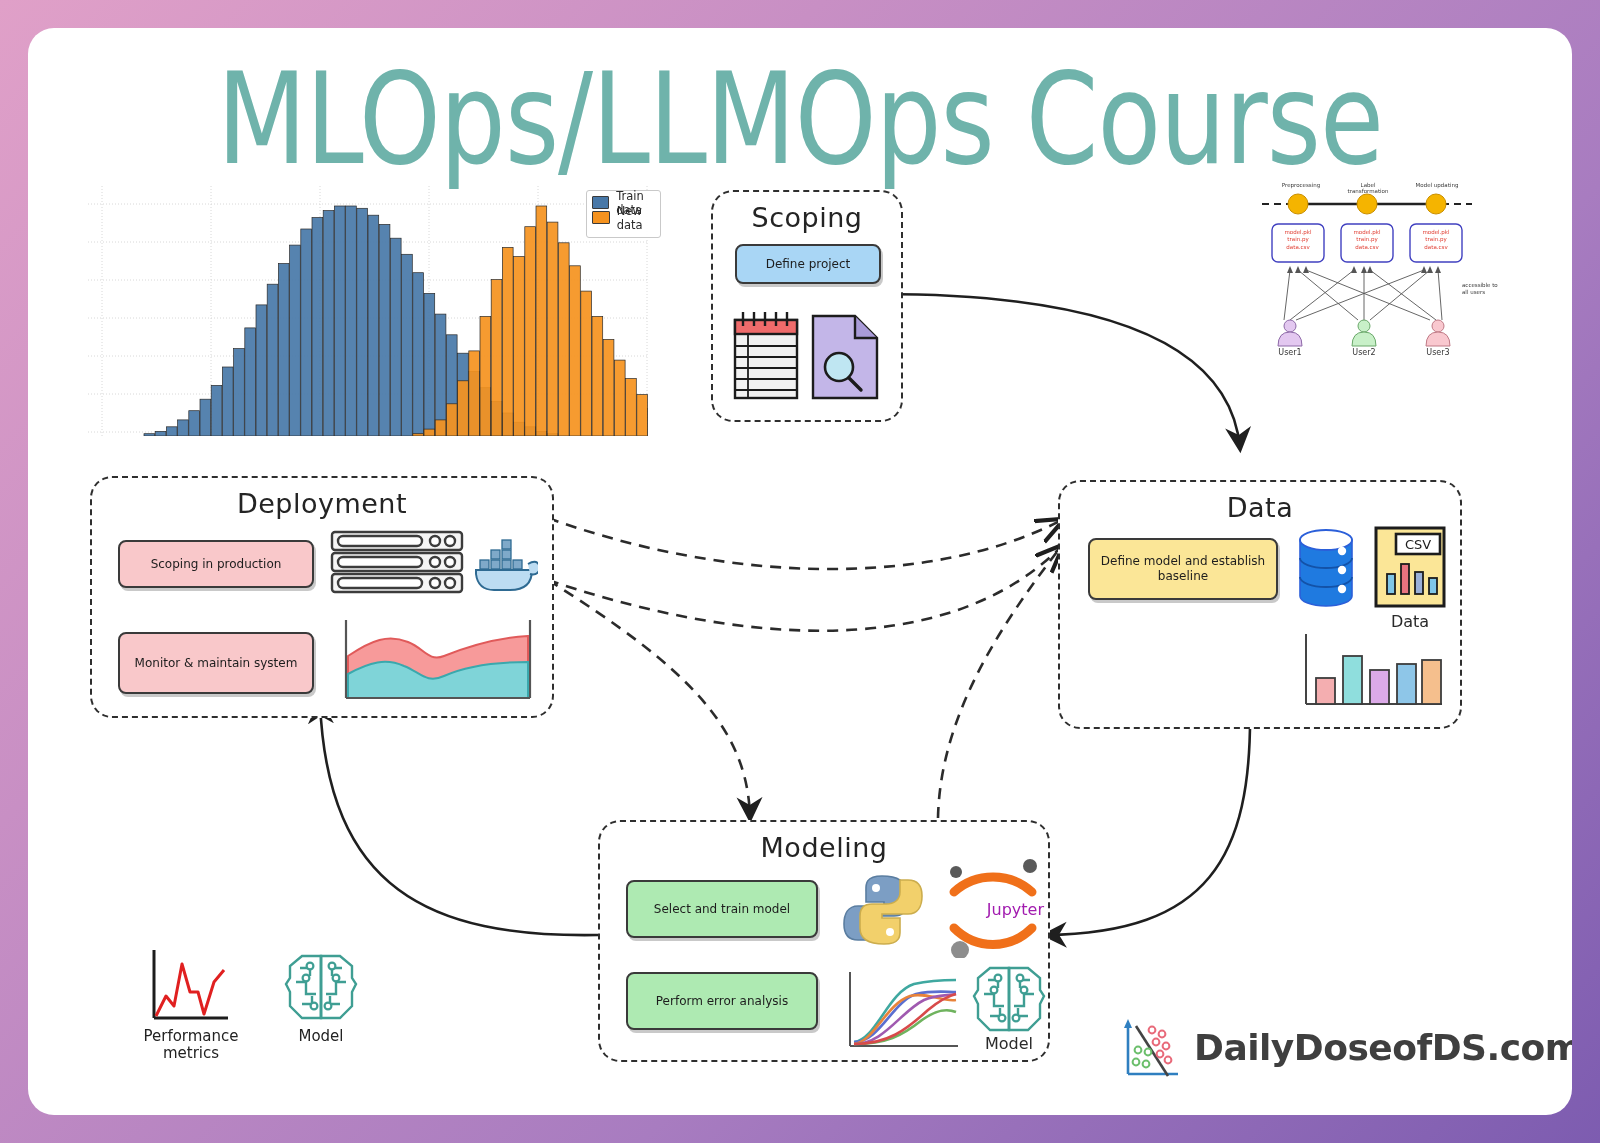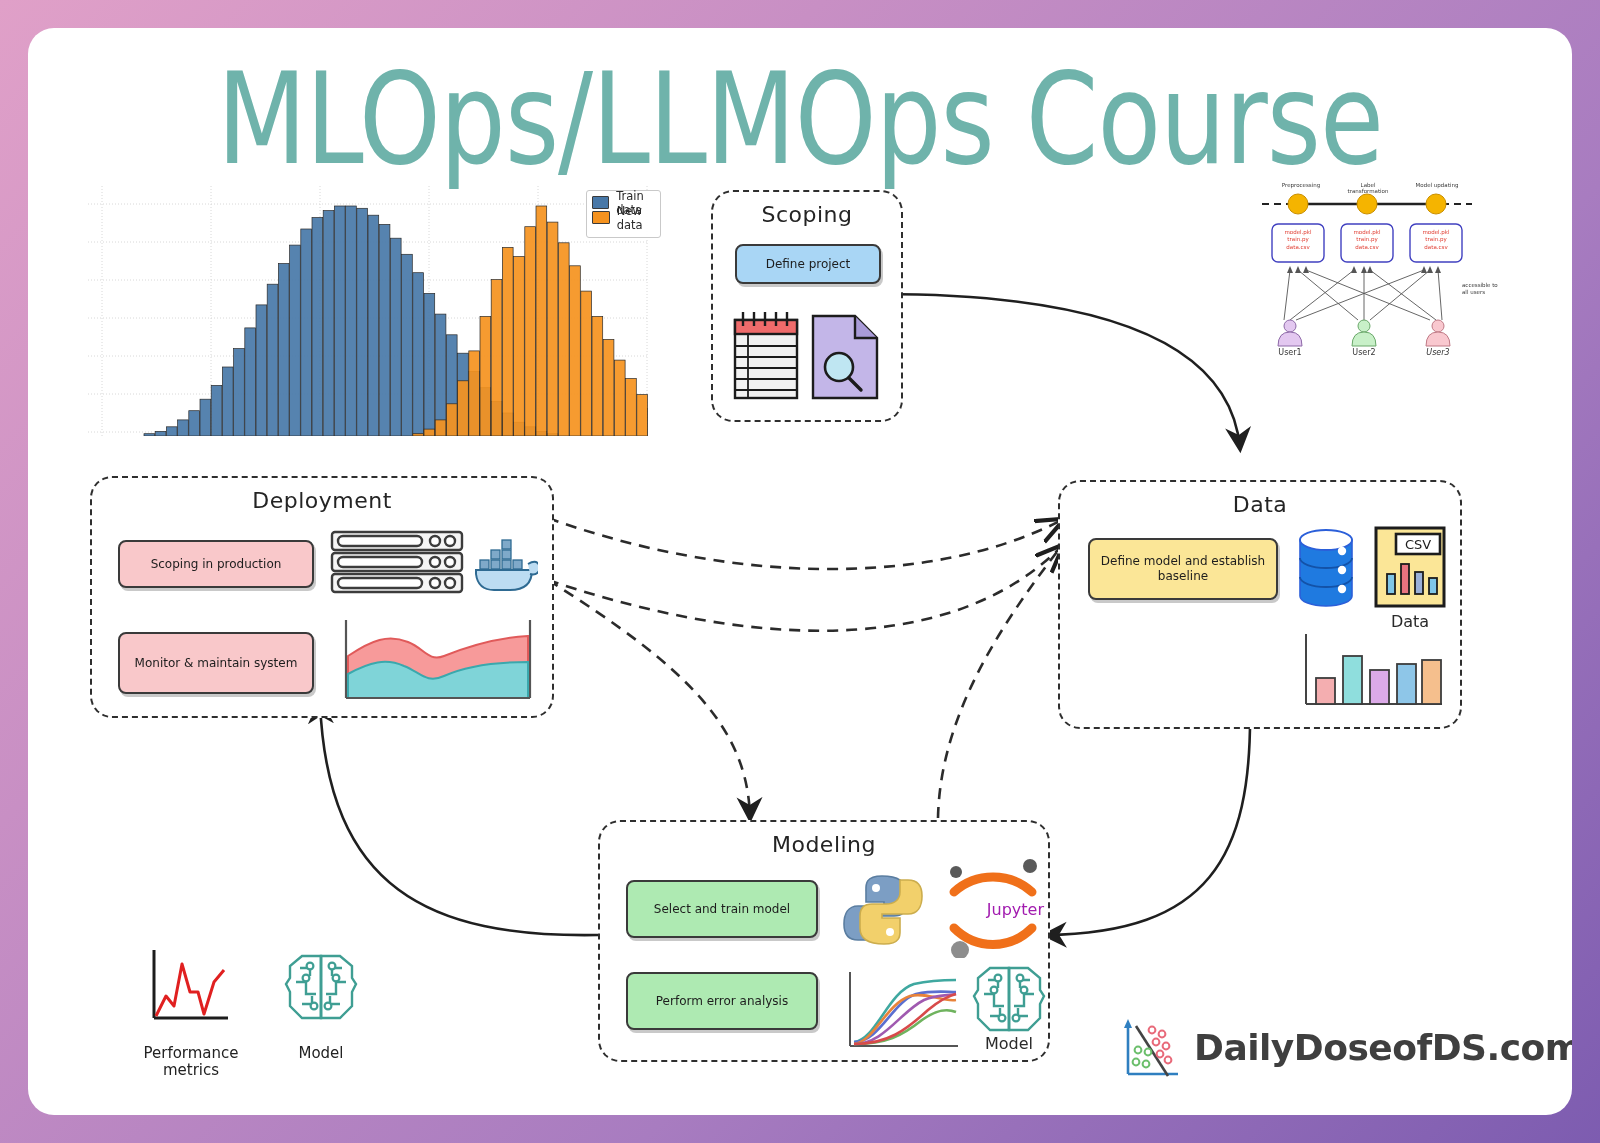--- a/index.html
+++ b/index.html
@@ -29,21 +29,21 @@
     border:1px solid #c9c9c9;background:rgba(255,255,255,.93);
     border-radius:3px;padding:4px 7px 12px 5px;
   }
   .legend .row{display:flex;align-items:center;height:15px;}
   .legend .sw{width:24px;height:11px;border:1px solid #3a3a3a;margin-right:7px;border-radius:1px;}
   .legend .lbl{font-size:11.5px;color:#2b2b2b;font-family:"DejaVu Sans",sans-serif;}
   
   .stage{position:absolute;border:2.5px dashed #2e2e2e;border-radius:22px;background:#fff;}
   .stage-title{
     position:absolute;left:0;width:100%;text-align:center;top:10px;
-    font-size:22px;color:#242424;font-family:"DejaVu Sans",sans-serif;
+    font-size:27px;color:#242424;font-family:"DejaVu Sans",sans-serif;
     letter-spacing:.5px;
   }
   .pill{
     position:absolute;border:2.5px solid #3a3a3a;border-radius:8px;
     display:flex;align-items:center;justify-content:center;text-align:center;
     font-size:12px;color:#1d1d1d;line-height:1.22;
     box-shadow:2px 3px 0 rgba(60,60,60,.28);
     font-family:"DejaVu Sans",sans-serif;padding:2px 6px;box-sizing:border-box;
   }
   .pill.blue{background:#a9d6f5;}
@@ -56,21 +56,21 @@
   }
   .arrows{position:absolute;left:0;top:0;width:1544px;height:1087px;pointer-events:none;}
   
   .brand{position:absolute;left:1090px;top:988px;display:flex;align-items:center;}
   .brand-text{
     font-size:36px;font-weight:700;color:#3f3f3f;margin-left:14px;
     font-family:"DejaVu Sans",sans-serif;letter-spacing:-.5px;
   }
   .icon-label{
     position:absolute;text-align:center;font-size:15px;color:#222;
-    font-family:"DejaVu Sans",sans-serif;line-height:1.15;margin-top:17px;
+    font-family:"DejaVu Sans",sans-serif;line-height:1.15;
   }
   
   .mini{position:absolute;left:1230px;top:150px;width:230px;height:180px;}
   .mini .tiny{font-size:5.5px;color:#3a3a3a;position:absolute;font-family:"DejaVu Sans",sans-serif;}
   .mini .red{font-size:5.5px;color:#e03b2f;position:absolute;text-align:center;line-height:1.35;font-family:"DejaVu Sans",sans-serif;}
   .mini .uname{font-size:8px;color:#333;position:absolute;text-align:center;font-family:"DejaVu Sans",sans-serif;}
 </style>
 </head>
 <body>
 
@@ -233,21 +233,21 @@
       <span>model.pkl</span><br>
       <span>train.py</span><br>
       <span>data.csv</span>
     </div>
     <div class="tiny" style="left:204px;top:104px;width:40px;line-height:1.3;">
       <span>accessible to</span><br>
       <span>all users</span>
     </div>
     <div class="uname" style="left:10px;top:170px;width:44px;">User1</div>
     <div class="uname" style="left:84px;top:170px;width:44px;">User2</div>
-    <div class="uname" style="left:158px;top:170px;width:44px;font-style:italic;">User3</div>
+    <div class="uname" style="left:158px;top:170px;width:44px;">User3</div>
   </div>
 
   <svg class="arrows">
     <defs>
       <marker id="ah" markerWidth="11" markerHeight="11" refX="8" refY="5" orient="auto">
         <path d="M0,0 L10,5 L0,10 L3,5 Z" fill="#1f1f1f"></path>
       </marker>
       <marker id="ahs" markerWidth="12" markerHeight="12" refX="9" refY="5" orient="auto">
         <path d="M0,0.5 L11,5 L0,9.5" fill="none" stroke="#1f1f1f" stroke-width="1.6"></path>
       </marker>

